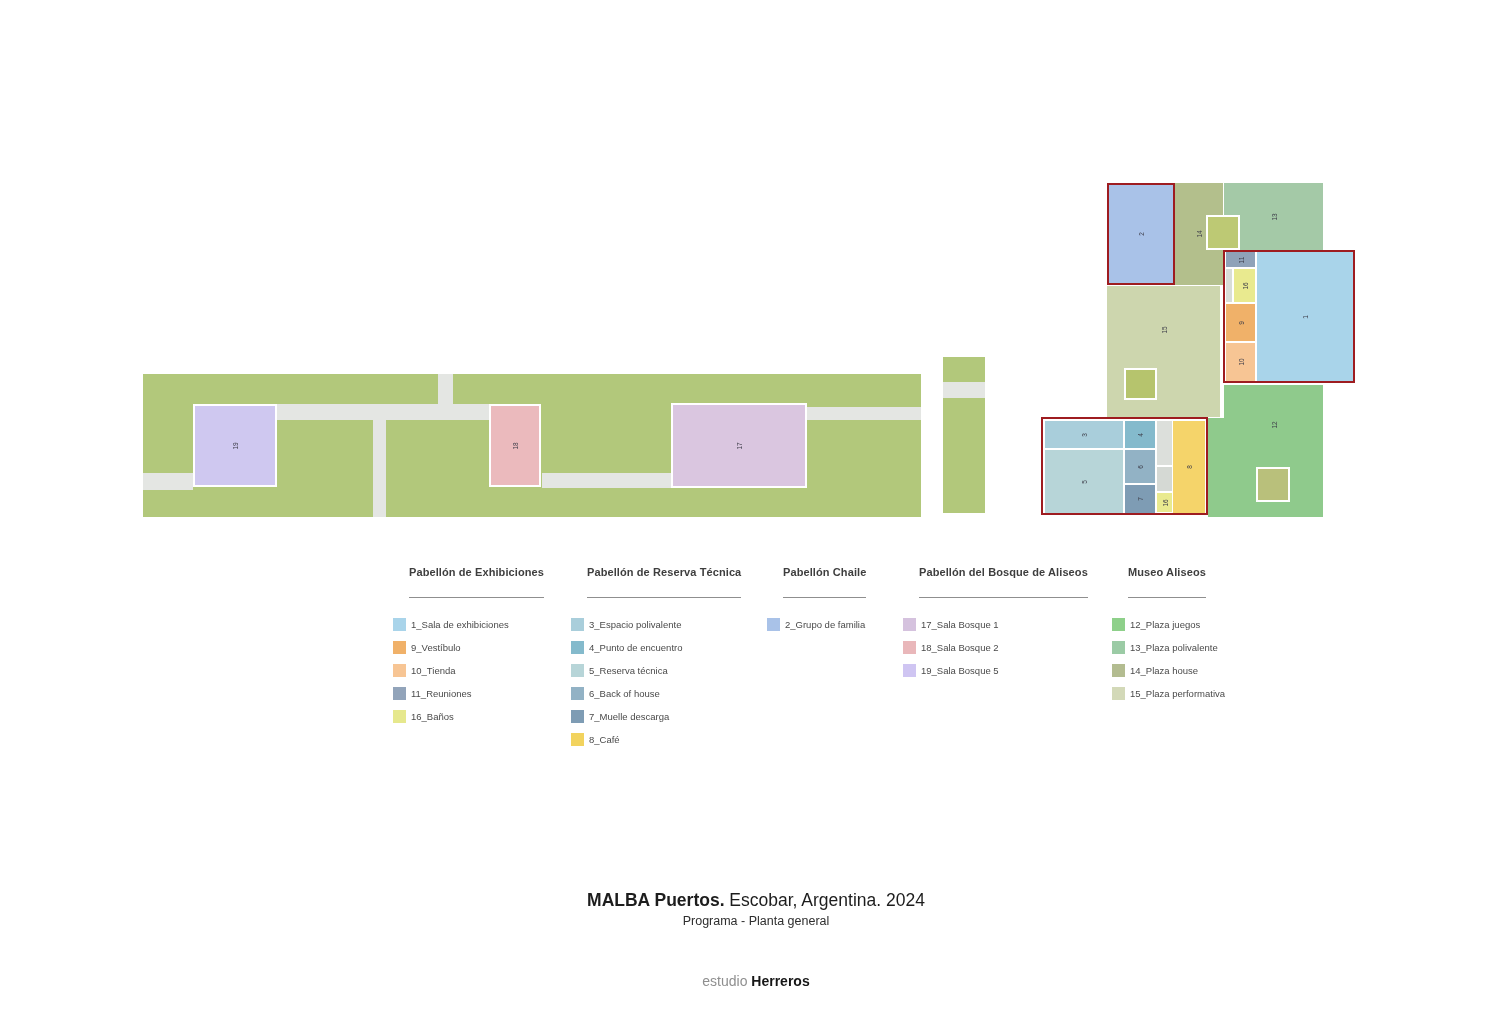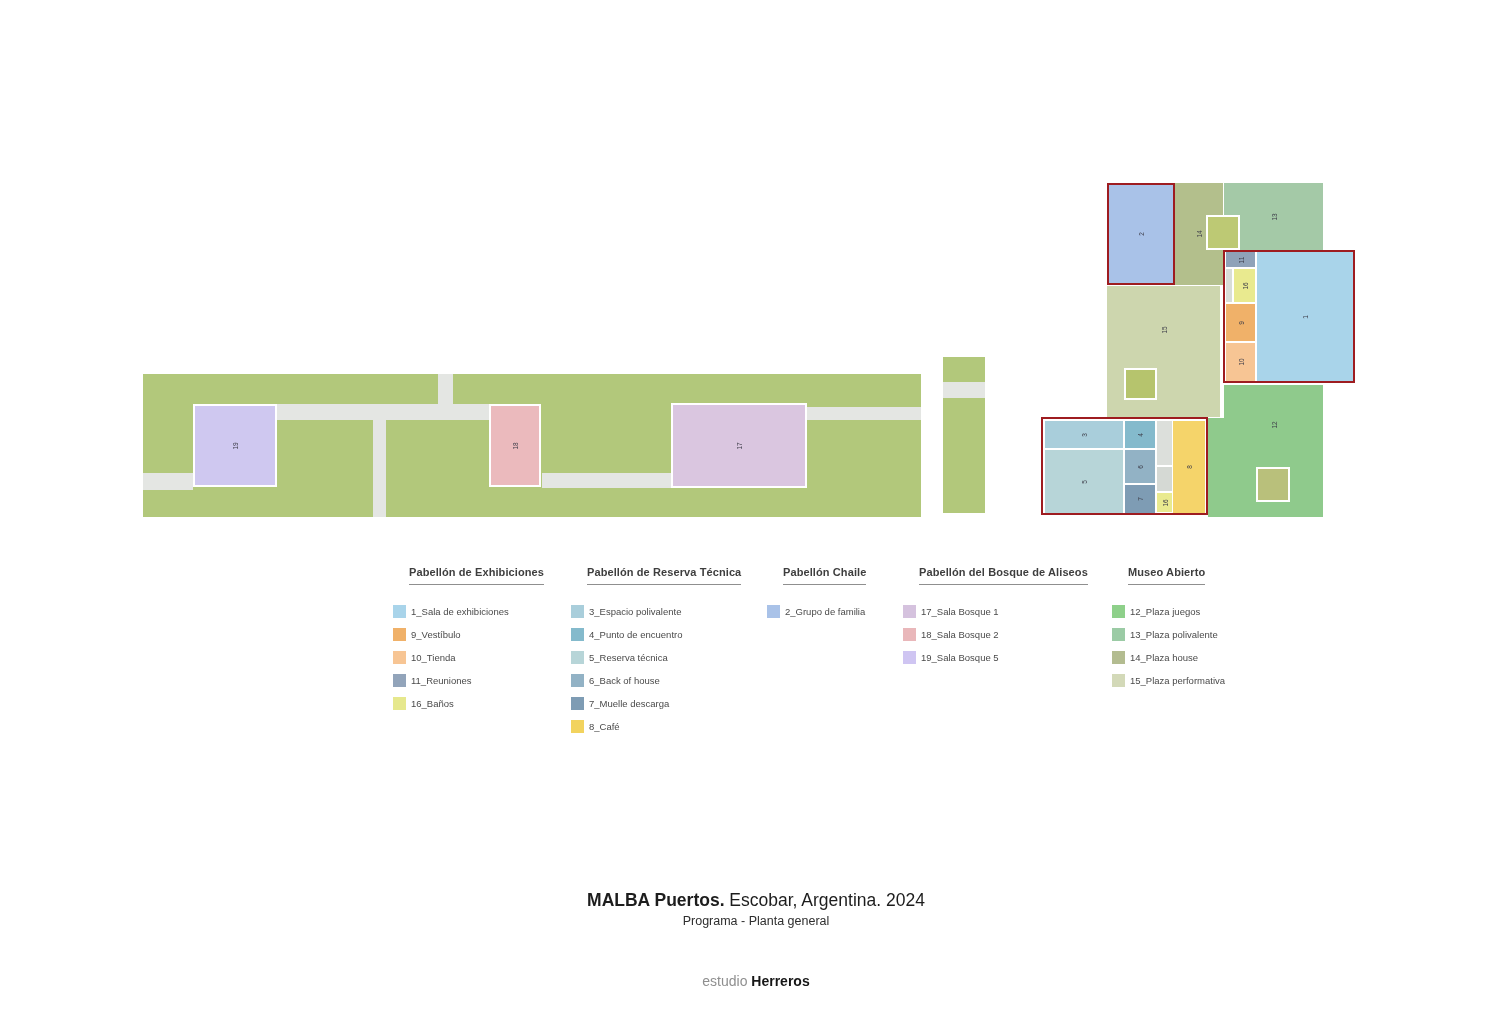--- a/index.html
+++ b/index.html
@@ -3,21 +3,21 @@
 <meta charset="utf-8">
 <style>
   html,body{margin:0;padding:0;background:#ffffff;}
   .canvas{position:relative;width:1512px;height:1010px;background:#ffffff;
           font-family:"Liberation Sans",sans-serif;overflow:hidden;}
   .rect{position:absolute;box-sizing:border-box;}
   .rect .lbl{position:absolute;left:50%;top:50%;font-size:6.5px;color:#3c3c48;
              white-space:nowrap;transform:translate(-50%,-50%) rotate(-90deg);}
   .legend-col{position:absolute;top:562px;}
   .legend-title{display:inline-block;margin-left:16px;font-size:11px;font-weight:bold;
-                color:#3e3e3e;border-bottom:1px solid #8f8f8f;padding-bottom:6px;
+                color:#3e3e3e;border-bottom:1px solid #8f8f8f;padding-bottom:19px;
                 white-space:nowrap;letter-spacing:.1px;}
   .legend-list{margin-top:20px;}
   .legend-item{display:flex;align-items:flex-start;height:23px;}
   .legend-swatch{width:13px;height:13px;flex:0 0 13px;margin-right:5px;}
   .legend-label{font-size:9.5px;color:#4a4a4a;line-height:13px;white-space:nowrap;}
   .title-line{position:absolute;left:0;width:100%;text-align:center;color:#1d1d1d;}
   .title-main{top:890px;font-size:17.5px;}
   .title-main .b{font-weight:bold;}
   .title-sub{top:914px;font-size:12.5px;color:#2e2e2e;}
   .footer-line{top:973px;font-size:14px;}
@@ -171,21 +171,21 @@
           </div>
           <div class="legend-item">
             <div class="legend-swatch" style="background: rgb(233, 183, 186);"></div>
             <div class="legend-label">18_Sala Bosque 2</div>
           </div>
           <div class="legend-item">
             <div class="legend-swatch" style="background: rgb(207, 197, 242);"></div>
             <div class="legend-label">19_Sala Bosque 5</div>
           </div>
         </div></div>
-      <div class="legend-col" style="left: 1112px;"><div class="legend-title">Museo Abierto</div><div class="legend-list">
+      <div class="legend-col" style="left: 1112px;"><div class="legend-title">Museo Aliseos</div><div class="legend-list">
           <div class="legend-item">
             <div class="legend-swatch" style="background: rgb(142, 208, 138);"></div>
             <div class="legend-label">12_Plaza juegos</div>
           </div>
           <div class="legend-item">
             <div class="legend-swatch" style="background: rgb(155, 203, 165);"></div>
             <div class="legend-label">13_Plaza polivalente</div>
           </div>
           <div class="legend-item">
             <div class="legend-swatch" style="background: rgb(179, 188, 144);"></div>

